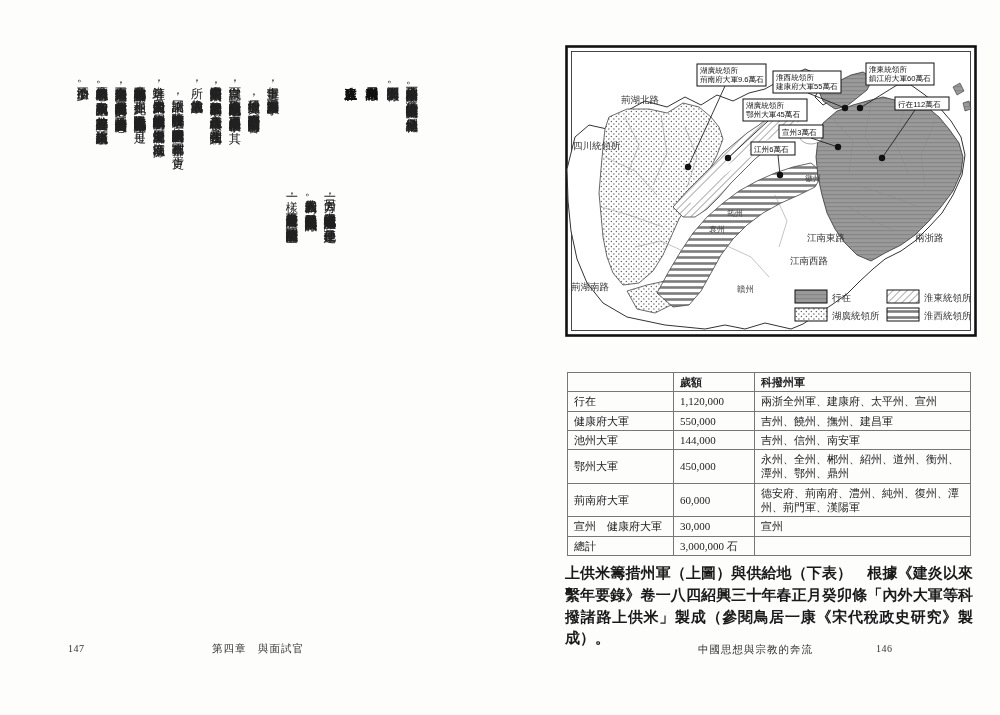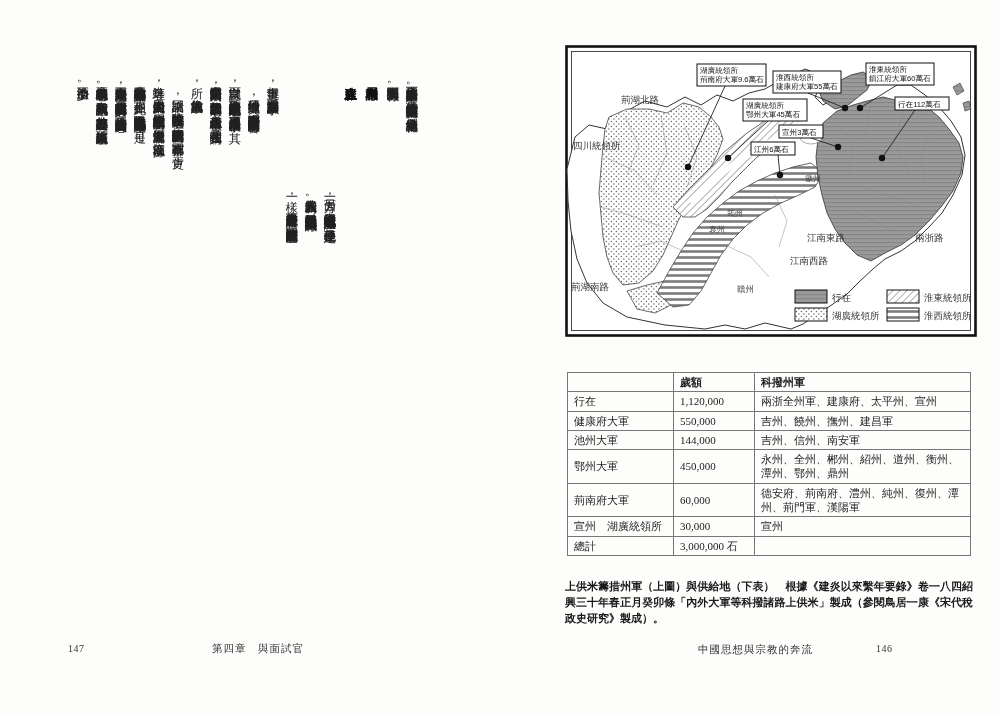--- a/index.html
+++ b/index.html
@@ -28,22 +28,22 @@
   
   .suptable{position:absolute;left:567px;top:352px;width:404px;border-collapse:collapse;
             font-size:11px;line-height:1.3;color:#222;table-layout:fixed;margin-top:20px;}
   .suptable th,.suptable td{border:1px solid #777;padding:2px 6px;text-align:left;vertical-align:middle;
             font-weight:normal;}
   .suptable th{font-weight:bold;}
   .suptable td:nth-child(1),.suptable th:nth-child(1){width:93px;}
   .suptable td:nth-child(2),.suptable th:nth-child(2){width:68px;}
 
   
-  .caption{position:absolute;left:565px;top:580px;width:408px;font-family:Liberation Mono, monospace;
-           font-size:11px;line-height:1.45;color:#1a1a1a;text-align:justify;font-weight:600;}
+  .caption{position:absolute;left:565px;top:562px;width:408px;font-family:Liberation Sans, sans-serif;
+           font-size:15px;line-height:1.45;color:#1a1a1a;text-align:justify;font-weight:600;}
   .caption b{font-weight:800;}
 </style>
 </head>
 <body>
 
 <div class="sheet">
 
   <div class="vtext">
       <div class="vcol">下的秩序正是國家安泰的基礎。」只能推測秦檜的專權來自於高宗完全的信賴，這個結構就像是神</div>
       <div class="vcol">宗與王安石之間的關係。</div>
@@ -232,21 +232,21 @@
           <td>鄂州大軍</td>
           <td>450,000</td>
           <td>永州、全州、郴州、紹州、道州、衡州、潭州、鄂州、鼎州</td>
         </tr>
         <tr>
           <td>荊南府大軍</td>
           <td>60,000</td>
           <td>德安府、荊南府、澧州、純州、復州、潭州、荊門軍、漢陽軍</td>
         </tr>
         <tr>
-          <td>宣州　湖廣統領所</td>
+          <td>宣州　健康府大軍</td>
           <td>30,000</td>
           <td>宣州</td>
         </tr>
         <tr>
           <td>總計</td>
           <td>3,000,000 石</td>
           <td></td>
         </tr>
       </tbody>
   </table>

